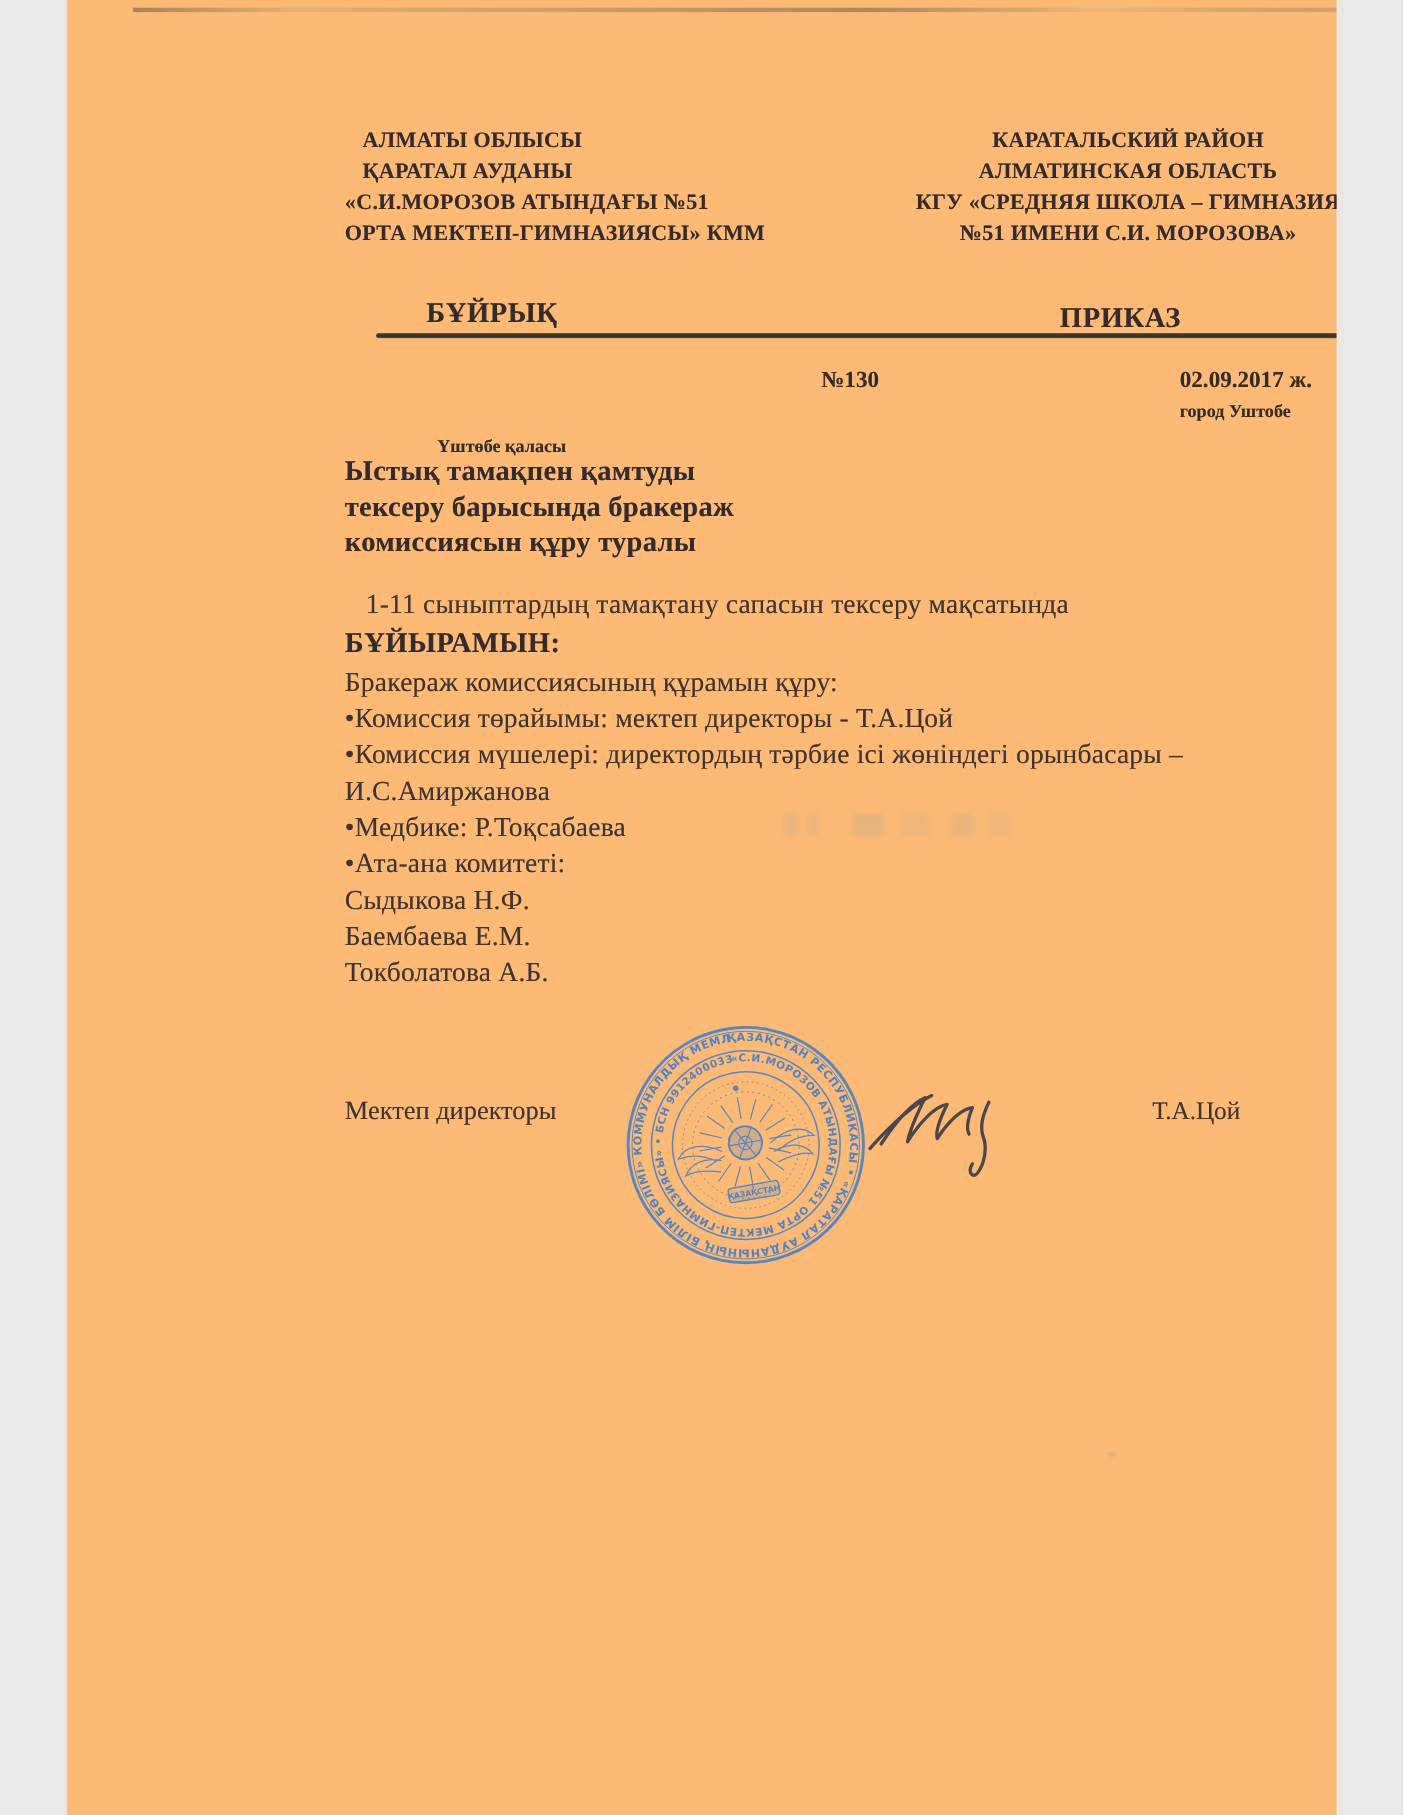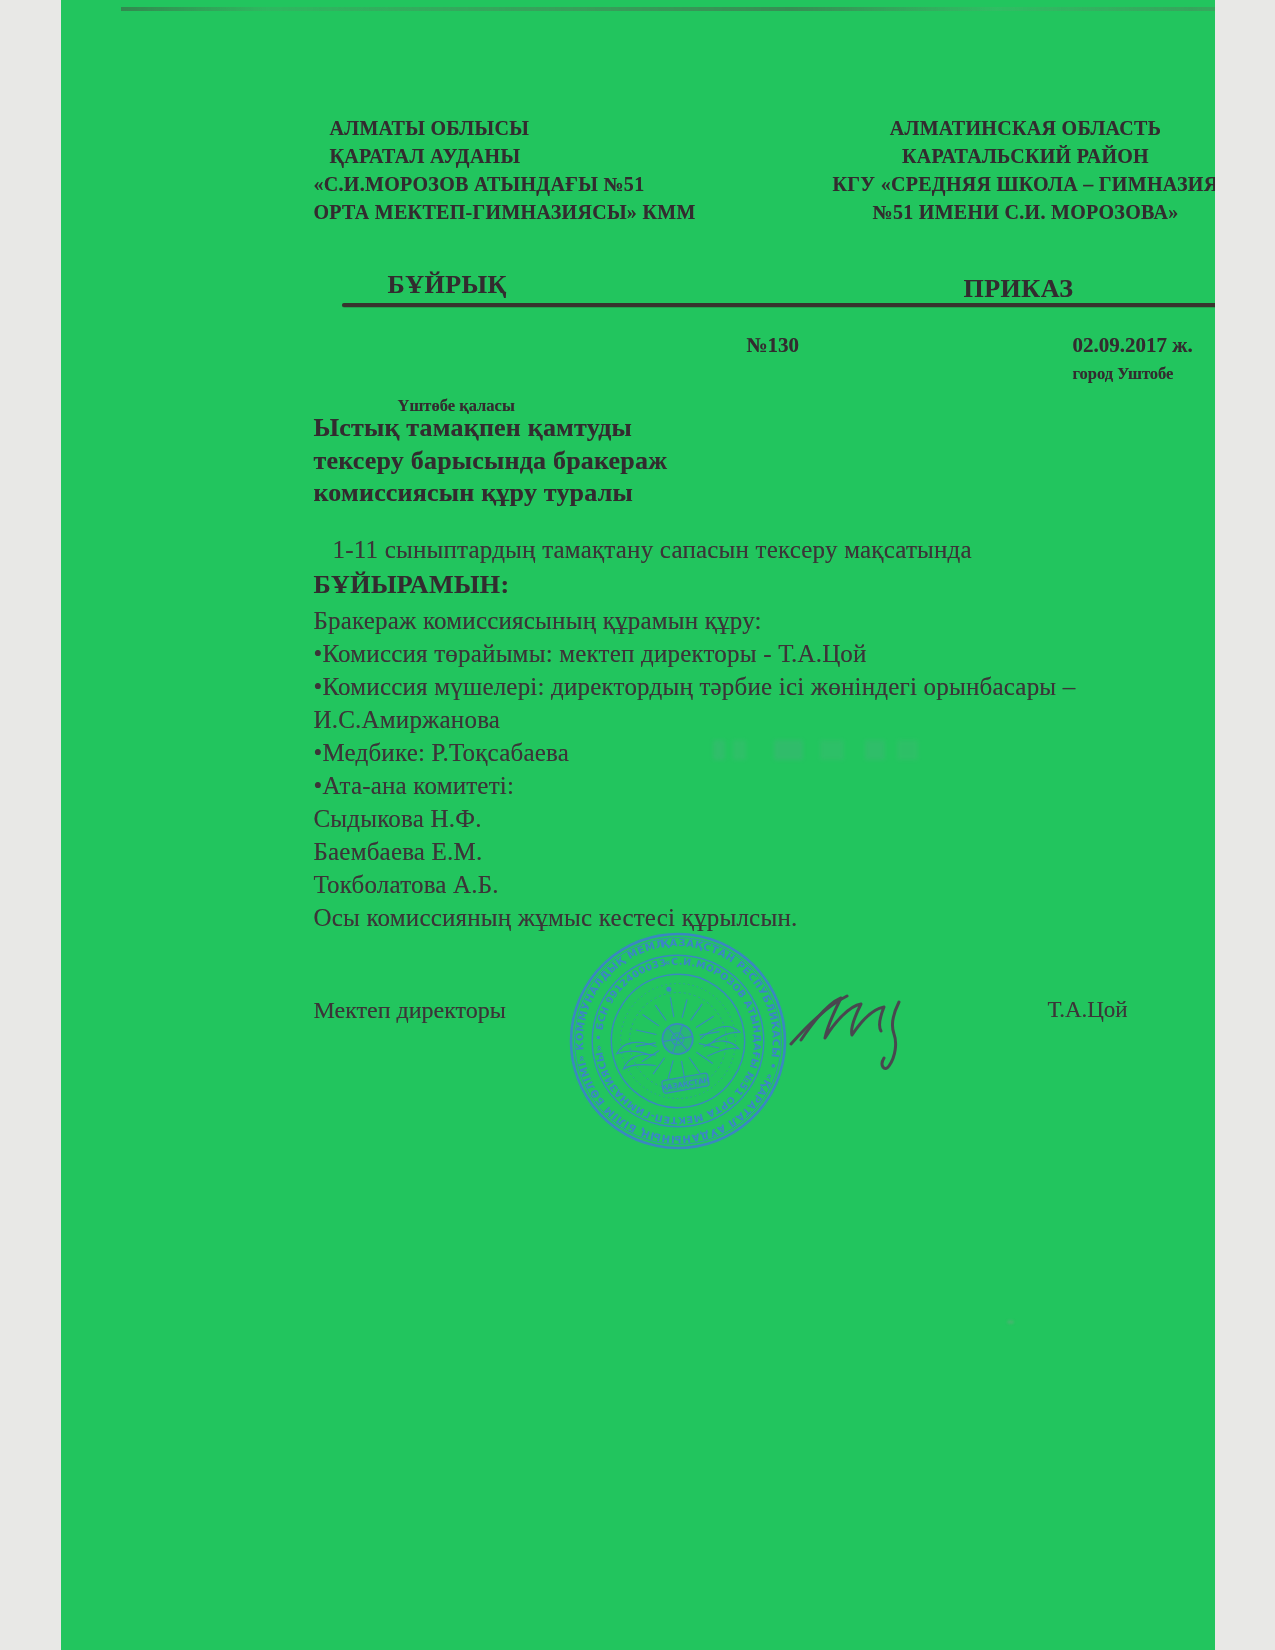--- a/index.html
+++ b/index.html
@@ -1,20 +1,20 @@
 <!DOCTYPE html>
 <html><head>
 <meta charset="utf-8">
 <style>
   html,body{margin:0;padding:0;background:#e8e8e6;}
   .page{
     position:relative;
     width:1154px;height:1650px;
     margin:0 auto;
-    background:#22c55e;
+    background:#fdba74;
     font-family:"Liberation Serif","DejaVu Serif",serif;
     color:#3b3538;
     overflow:hidden;
   }
   .abs{position:absolute;}
   .b{font-weight:bold;color:#322c2f;}
   .soft{text-shadow:0 0 0.5px rgba(70,60,60,0.55);}
 
   .scan-line{
     top:7px;left:60px;width:1215px;height:4px;
@@ -73,22 +73,22 @@
   <div class="abs speck" style="left:946px;top:1320px;width:7px;height:4px;background:rgba(150,150,150,0.28);"></div>
   <div class="abs smudge"></div>
 
   <div class="abs hdr hdr-left b soft">
     <div class="ln0">АЛМАТЫ ОБЛЫСЫ</div>
     <div class="ln1">ҚАРАТАЛ АУДАНЫ</div>
     <div>«С.И.МОРОЗОВ  АТЫНДАҒЫ №51</div>
     <div>ОРТА  МЕКТЕП-ГИМНАЗИЯСЫ» КММ</div>
   </div>
   <div class="abs hdr hdr-right b soft">
+    <div>КАРАТАЛЬСКИЙ РАЙОН</div>
     <div>АЛМАТИНСКАЯ ОБЛАСТЬ</div>
-    <div>КАРАТАЛЬСКИЙ РАЙОН</div>
     <div>КГУ «СРЕДНЯЯ ШКОЛА – ГИМНАЗИЯ</div>
     <div>№51 ИМЕНИ С.И. МОРОЗОВА»</div>
   </div>
 
   <div class="abs order-word b soft" style="left:327px;top:270px;">БҰЙРЫҚ</div>
   <div class="abs order-word b soft" style="left:903px;top:274px;">ПРИКАЗ</div>
   <div class="abs rule"></div>
 
   <div class="abs meta b soft" style="left:686px;top:333px;">№130</div>
   <div class="abs meta b soft" style="left:1012px;top:333px;">02.09.2017 ж.</div>
@@ -107,21 +107,20 @@
   <div class="abs bodytext bodylist soft">
     <div>Бракераж комиссиясының құрамын құру:</div>
     <div>•Комиссия төрайымы: мектеп директоры - Т.А.Цой</div>
     <div>•Комиссия мүшелері: директордың тәрбие ісі жөніндегі орынбасары –</div>
     <div>И.С.Амиржанова</div>
     <div>•Медбике: Р.Тоқсабаева</div>
     <div>•Ата-ана комитеті:</div>
     <div>Сыдыкова Н.Ф.</div>
     <div>Баембаева Е.М.</div>
     <div>Токболатова А.Б.</div>
-    <div>Осы комиссияның жұмыс кестесі құрылсын.</div>
   </div>
 
   <div class="abs sig-label soft">Мектеп директоры</div>
   <div class="abs sig-name soft">Т.А.Цой</div>
 
   <svg class="abs stamp" viewBox="0 0 220 220">
     <g stroke="#3f80cf" fill="none" opacity="0.95">
       <circle cx="110" cy="110" r="106" stroke-width="2.6"></circle>
       <circle cx="110" cy="110" r="102.5" stroke-width="0.8"></circle>
       <circle cx="110" cy="110" r="85" stroke-width="1.4"></circle>

